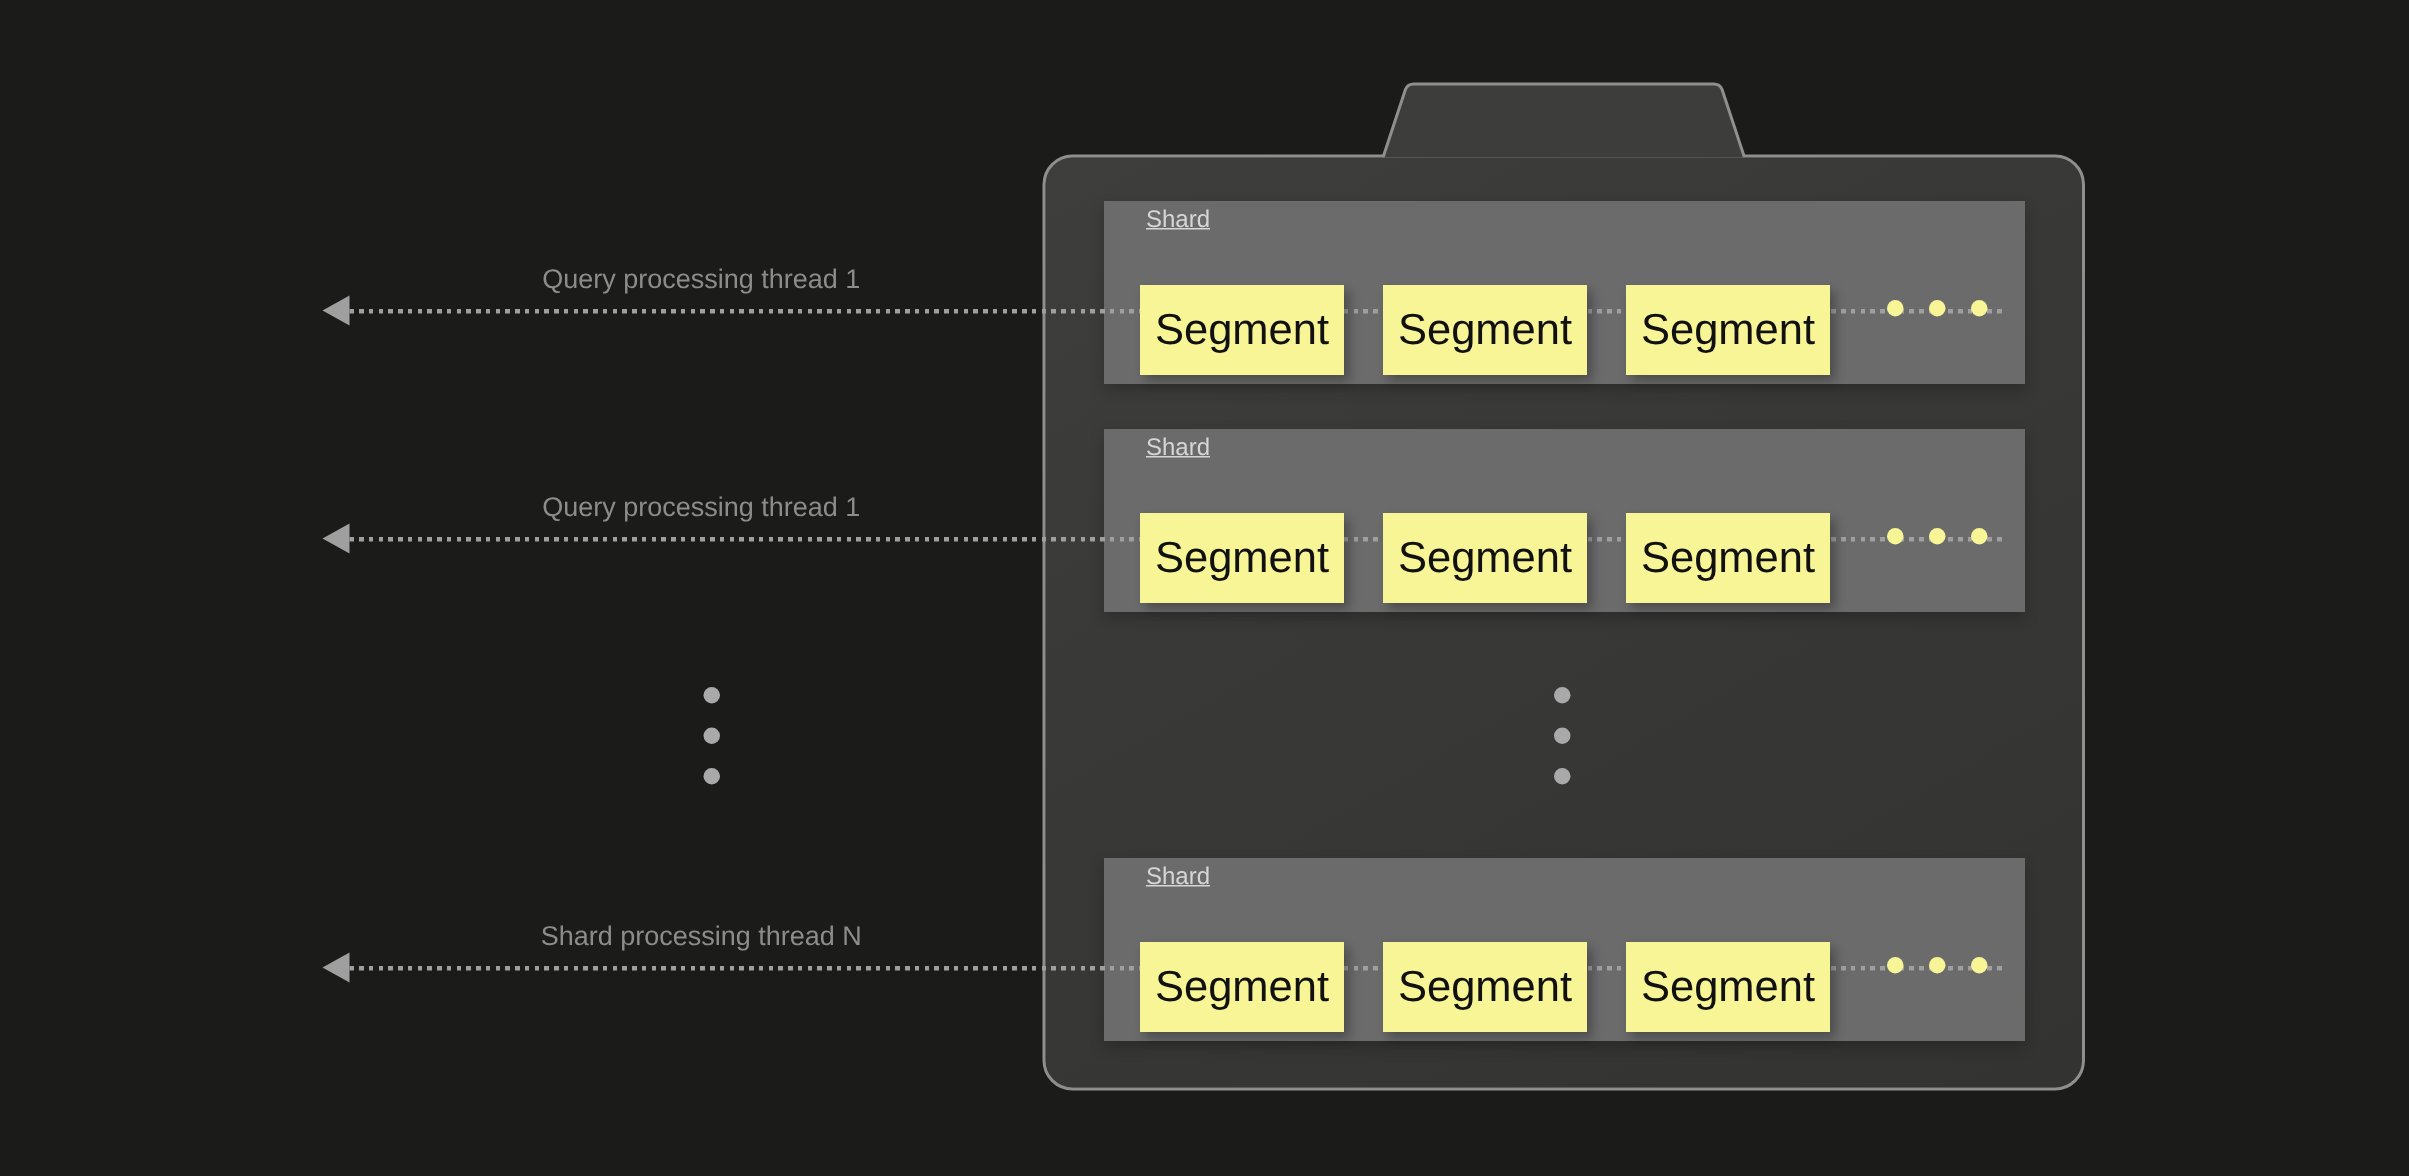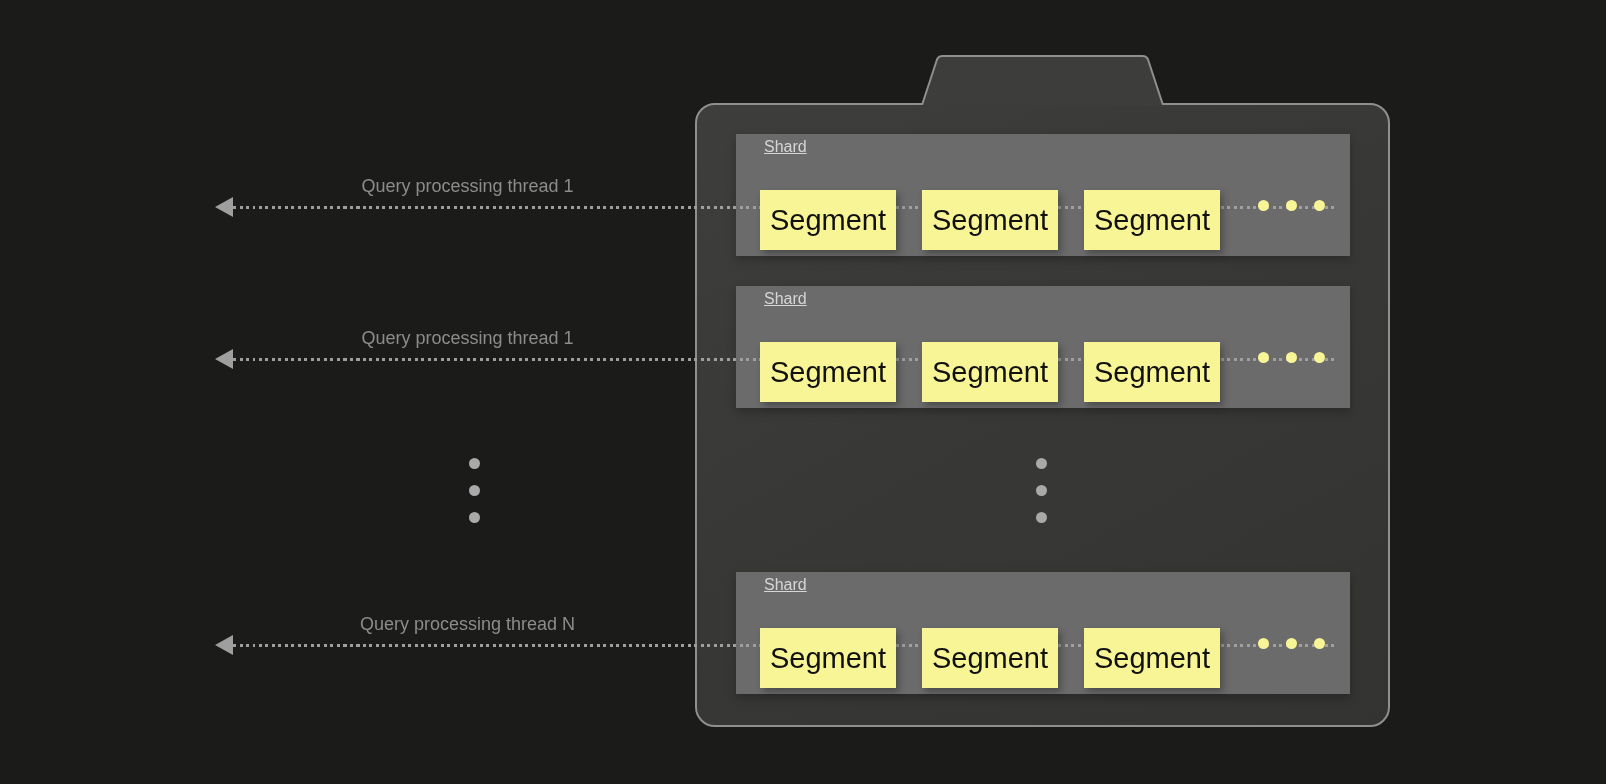--- a/index.html
+++ b/index.html
@@ -123,21 +123,21 @@
     <div class="thread-label">Query processing thread 1</div>
     <div class="dash-line"></div>
     <div class="arrow-head"></div>
   </div>
   <div class="thread r2">
     <div class="thread-label">Query processing thread 1</div>
     <div class="dash-line"></div>
     <div class="arrow-head"></div>
   </div>
   <div class="thread r3">
-    <div class="thread-label">Query processing thread N</div>
+    <div class="thread-label">Shard processing thread N</div>
     <div class="dash-line"></div>
     <div class="arrow-head"></div>
   </div>
 
   <div class="v-dots left">
     <div class="dot"></div>
     <div class="dot"></div>
     <div class="dot"></div>
   </div>
   <div class="v-dots center">

